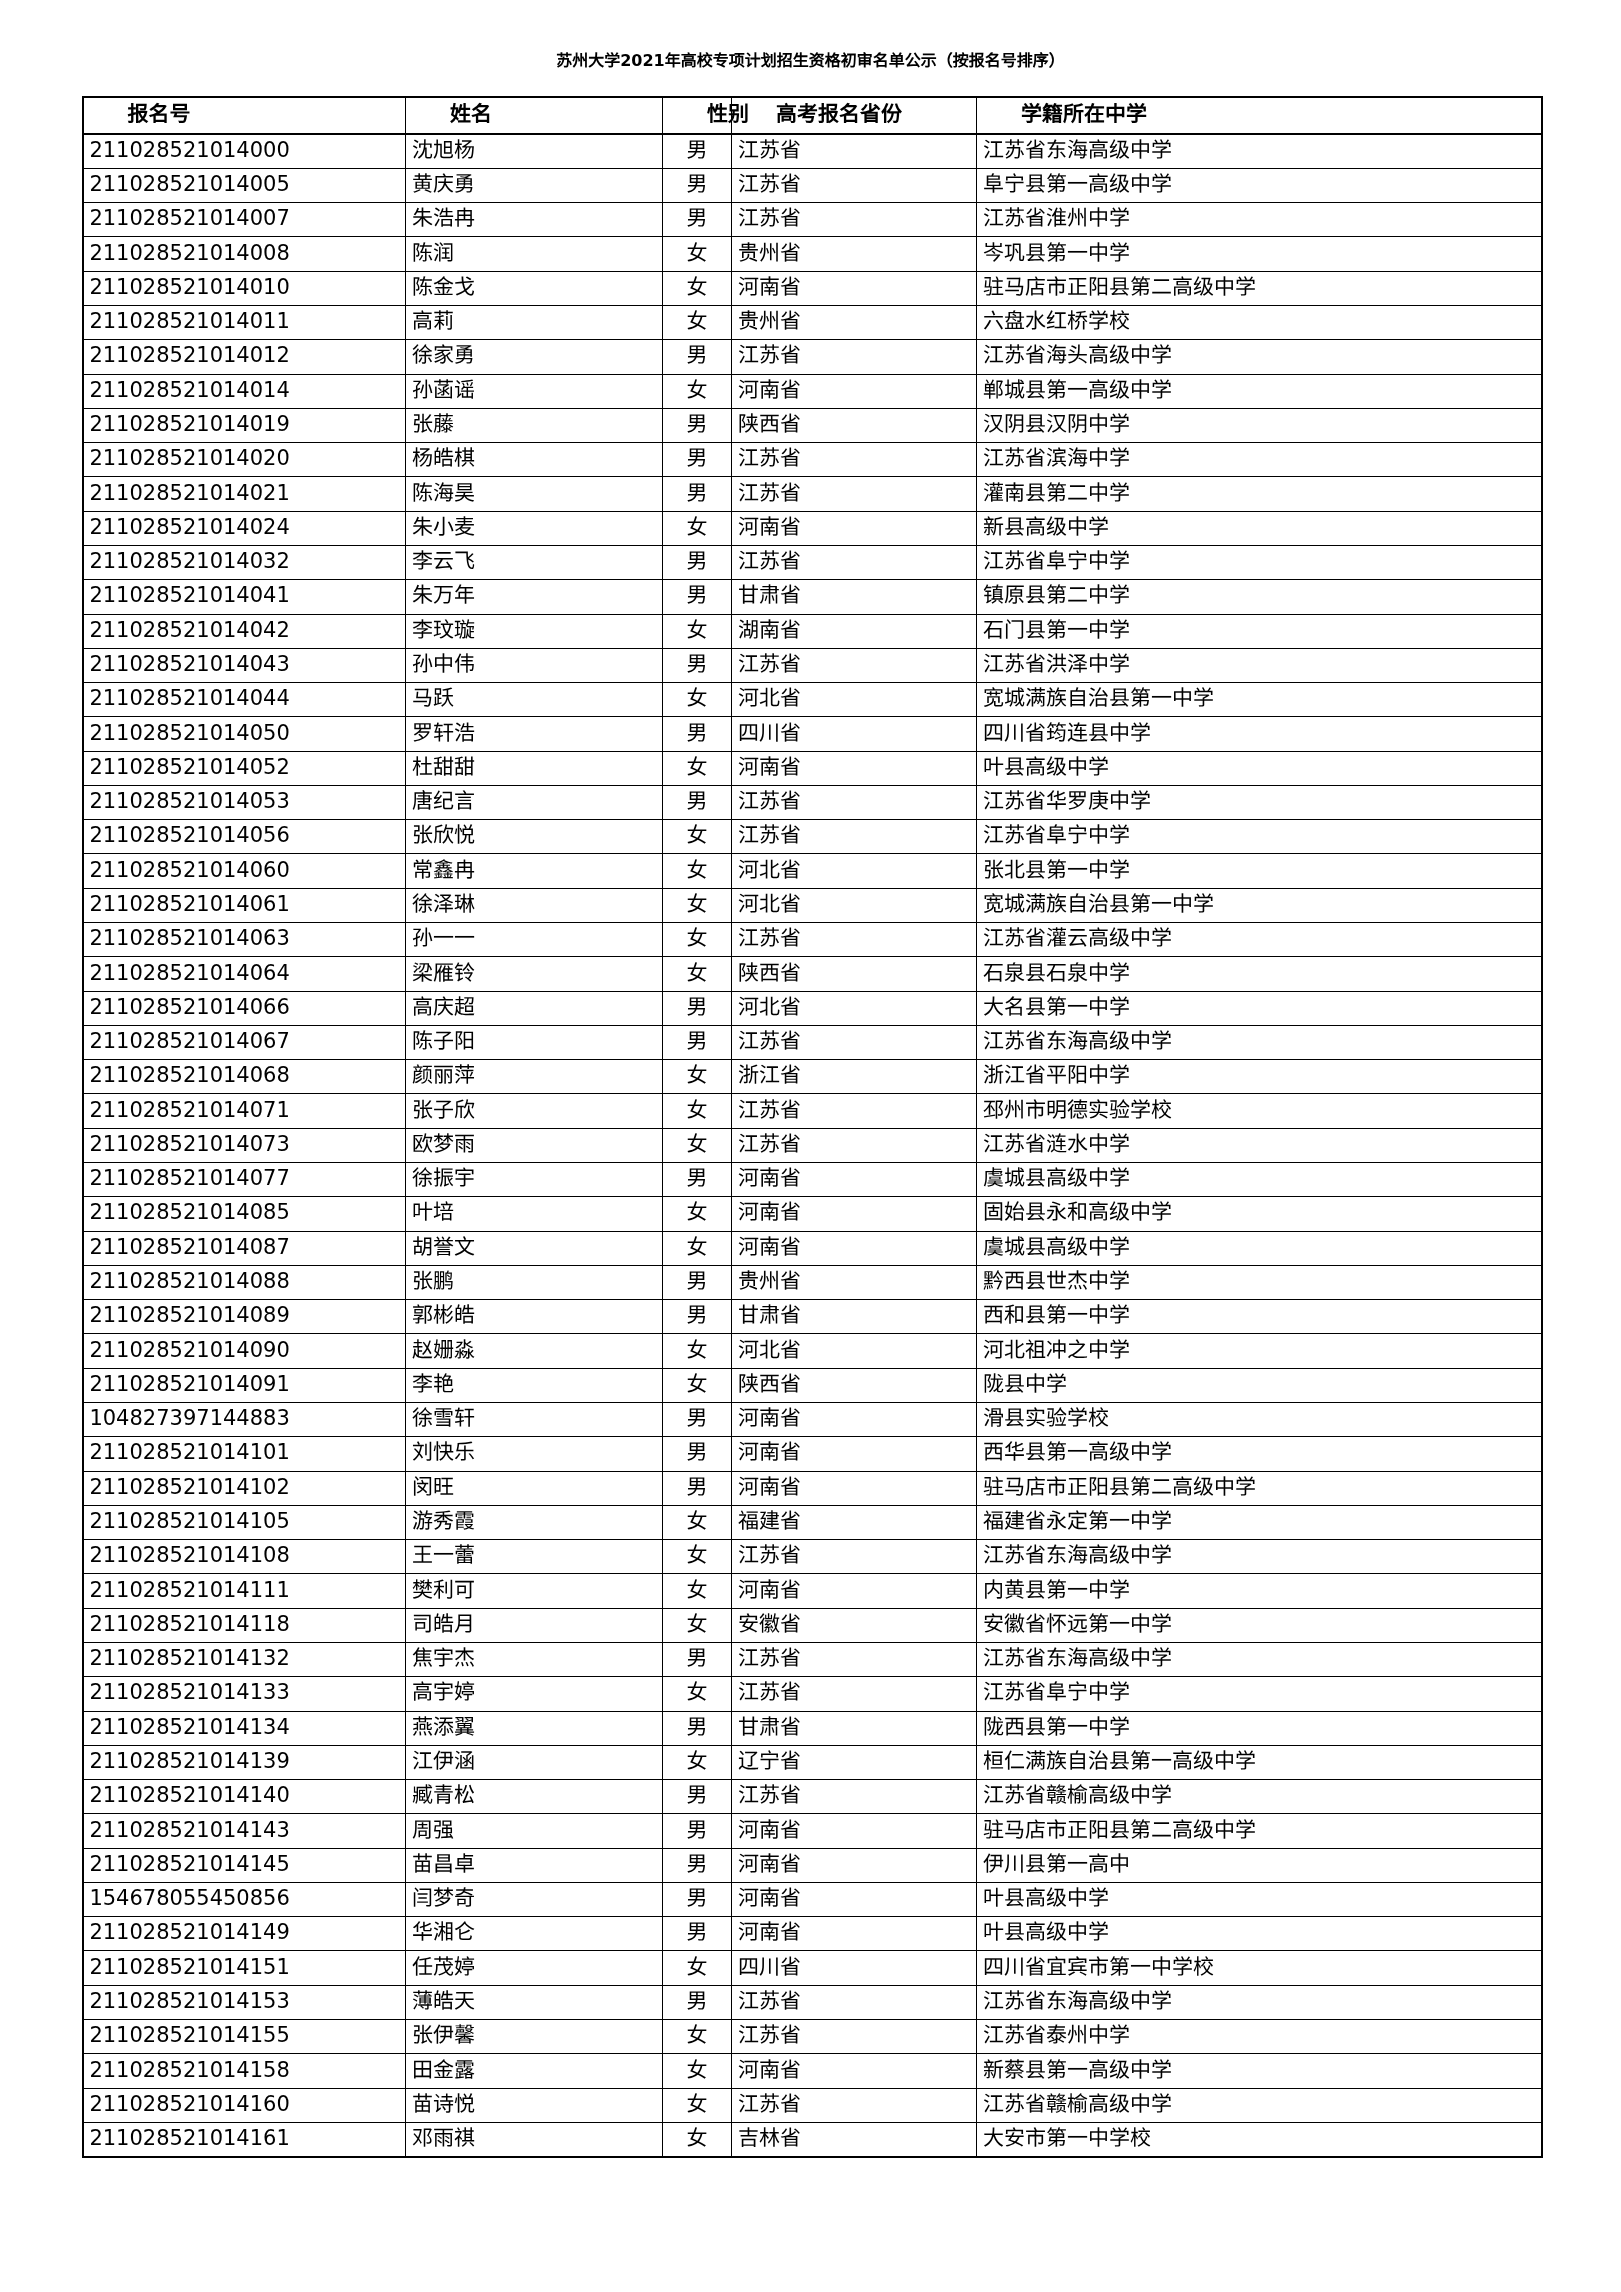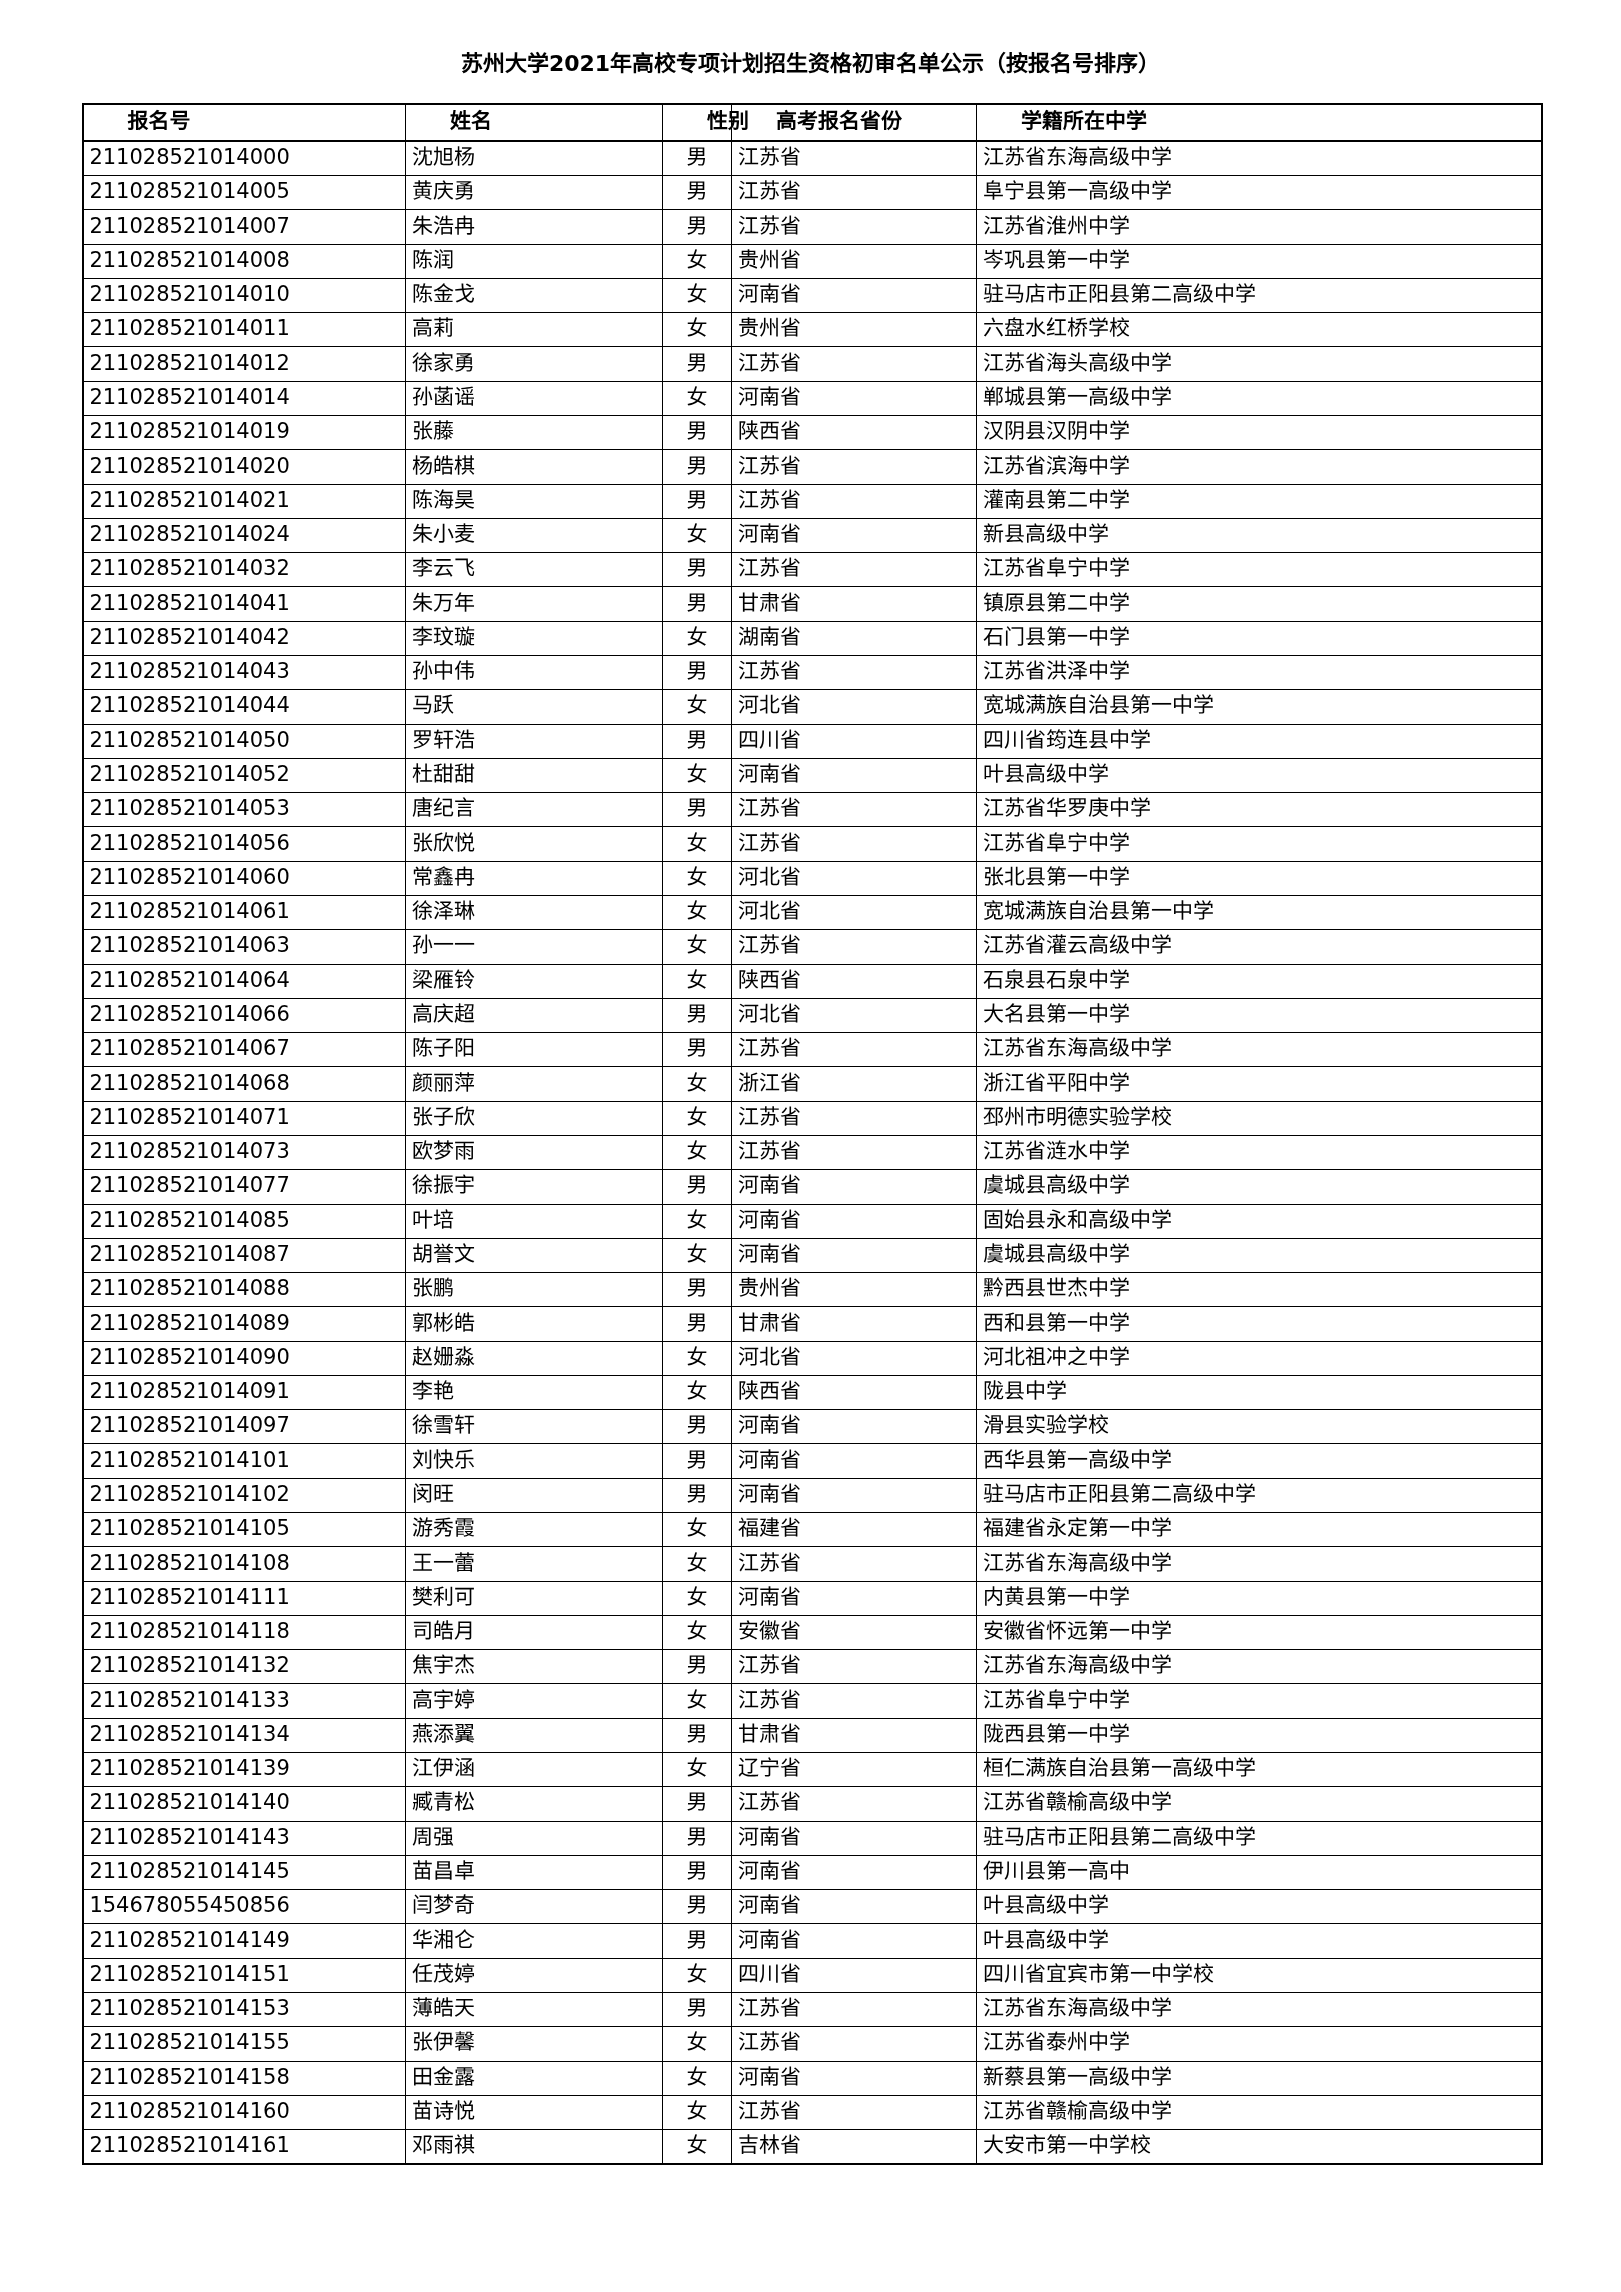--- a/index.html
+++ b/index.html
@@ -18,21 +18,21 @@
   .page {
     width: 1621px;
     min-height: 2293px;
     box-sizing: border-box;
     padding: 0;
     position: relative;
     background: #fff;
   }
   .doc-title {
     text-align: center;
-    font-size: 22px;
+    font-size: 16px;
     font-weight: bold;
     letter-spacing: 0px;
     padding-top: 51px;
     padding-bottom: 0px;
     line-height: 1.2;
     font-family: "DejaVu Sans", "Liberation Sans", sans-serif;
   }
   .table-wrap {
     margin: 25.5px auto 0 auto;
     width: 1458px;
@@ -356,21 +356,21 @@
             <td class="cell-school">河北祖冲之中学</td>
           </tr>
           <tr>
             <td class="cell-id">211028521014091</td>
             <td class="cell-name">李艳</td>
             <td class="cell-sex">女</td>
             <td class="cell-prov">陕西省</td>
             <td class="cell-school">陇县中学</td>
           </tr>
           <tr>
-            <td class="cell-id">211028521014097</td>
+            <td class="cell-id">104827397144883</td>
             <td class="cell-name">徐雪轩</td>
             <td class="cell-sex">男</td>
             <td class="cell-prov">河南省</td>
             <td class="cell-school">滑县实验学校</td>
           </tr>
           <tr>
             <td class="cell-id">211028521014101</td>
             <td class="cell-name">刘快乐</td>
             <td class="cell-sex">男</td>
             <td class="cell-prov">河南省</td>

